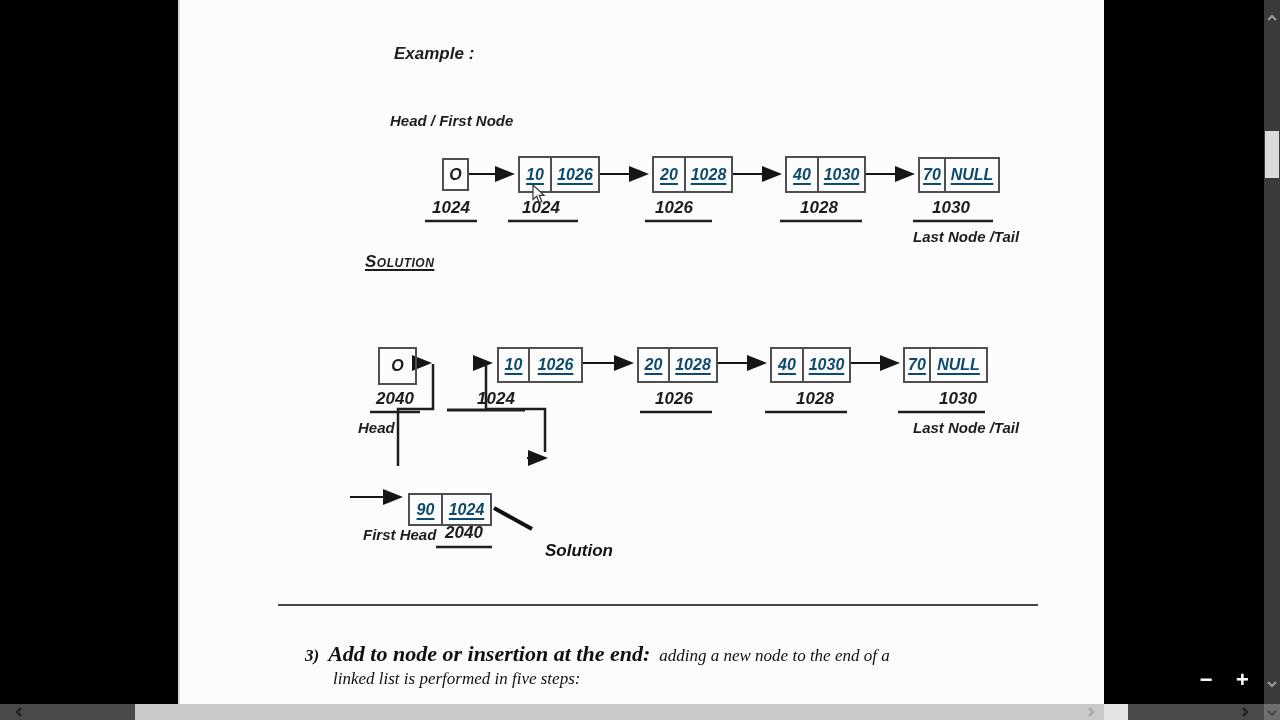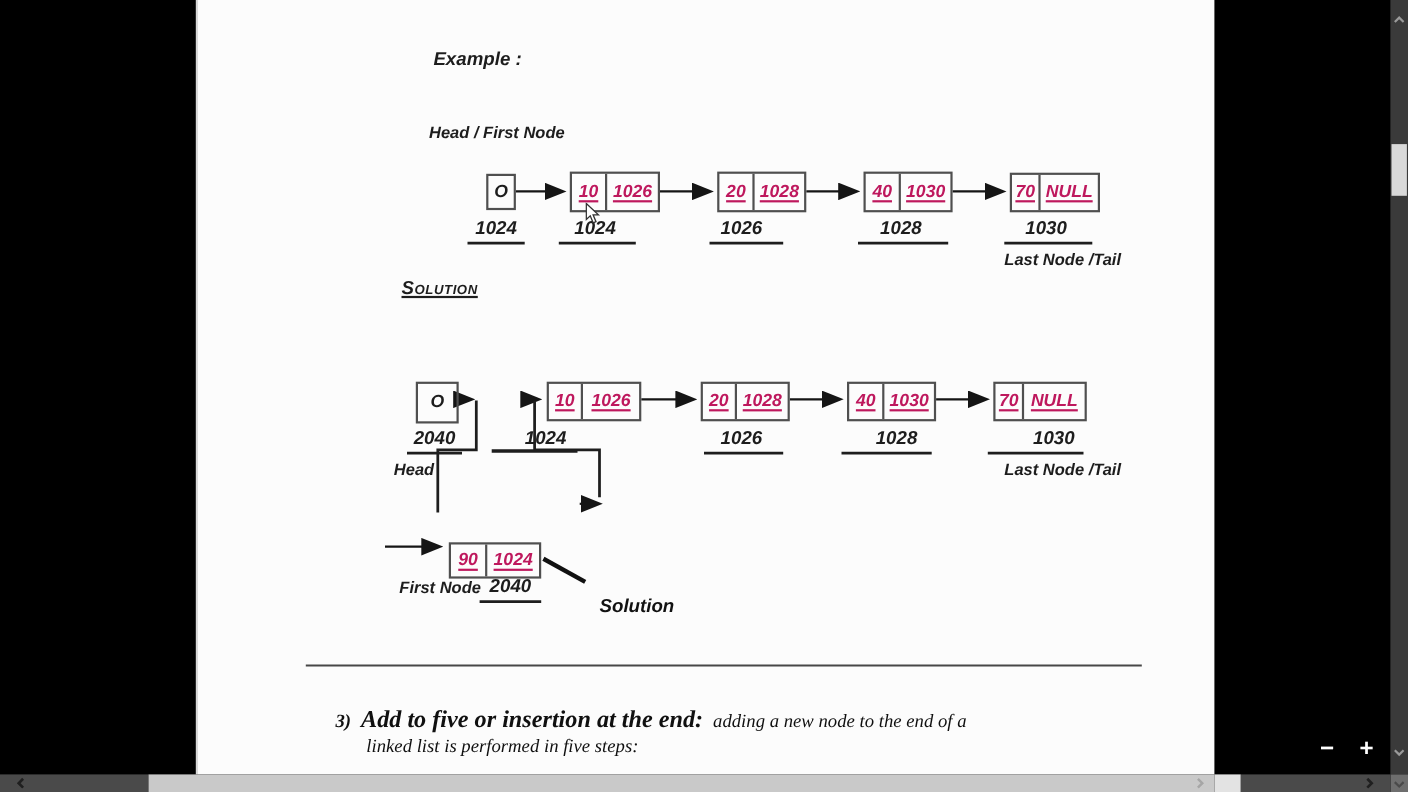--- a/index.html
+++ b/index.html
@@ -14,21 +14,21 @@
 
   .lbl{position:absolute;font-weight:600;font-size:15px;color:#1d1d1d;white-space:nowrap;}
   .title{font-weight:700;font-size:17px;}
   .sol{font-variant:small-caps;font-weight:700;font-size:17px;letter-spacing:.5px;
        text-decoration:underline;text-decoration-thickness:2px;text-underline-offset:2px;}
 
   .headbox{position:absolute;box-sizing:border-box;border:2px solid #4f4f4f;display:flex;
            align-items:center;justify-content:center;font-weight:700;font-size:16px;color:#1d1d1d;}
   .node{position:absolute;box-sizing:border-box;border:2px solid #4f4f4f;display:flex;}
   .node .cell{display:flex;align-items:center;justify-content:center;
-              font-weight:700;font-size:16px;color:#be185d;box-sizing:border-box;}
+              font-weight:700;font-size:16px;color:#0c4a6e;box-sizing:border-box;}
   .node .cell.data{border-right:2px solid #4f4f4f;}
   .node .cell span{text-decoration:underline;text-decoration-thickness:2px;text-underline-offset:3px;}
   .addr{position:absolute;text-align:center;font-weight:700;font-size:17px;color:#1d1d1d;}
 
   .bold-label{position:absolute;font-weight:700;font-size:17px;color:#111;}
 
   .para{position:absolute;left:125px;top:641px;display:flex;align-items:baseline;gap:9px;
         font-family:"Liberation Serif",serif;color:#101010;white-space:nowrap;}
   .para .num{font-weight:700;font-size:17px;}
   .para .head{font-weight:700;font-size:22px;}
@@ -200,27 +200,27 @@
     <div class="lbl" style="left:733px;top:419px;">Last Node /Tail</div>
 
     <div class="node" style="left:228px;top:493px;width:84px;height:33px;">
       <div class="cell data" style="width:33px;">
           <span>90</span>
         </div>
       <div class="cell" style="flex:1;">
           <span>1024</span>
         </div>
     </div>
-    <div class="lbl" style="left:183px;top:526px;">First Node</div>
+    <div class="lbl" style="left:183px;top:526px;">First Head</div>
     <div class="addr" style="left:258px;top:523px;width:52px;">2040</div>
     <div class="bold-label" style="left:365px;top:541px;">Solution</div>
 
     <div class="para">
       <span class="num">3)</span>
-      <span class="head">Add to five or insertion at the end:</span>
+      <span class="head">Add to node or insertion at the end:</span>
       <span class="rest">adding a new node to the end of a</span>
     </div>
     <div class="line2">linked list is performed in five steps:</div>
 
     <svg style="position:absolute;left:352px;top:184px;" width="14" height="20" viewBox="0 0 14 20">
       <path d="M1,1 L1,15.5 L4.6,12.2 L7.2,18.6 L9.8,17.5 L7.2,11.3 L12,11.3 Z" fill="#ffffff" stroke="#333333" stroke-width="1.2"></path>
     </svg>
   </div>
 
   <div class="vtrack"></div>

